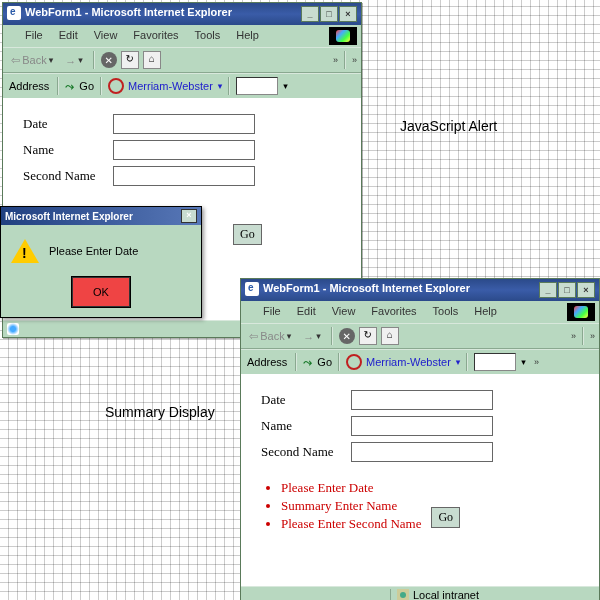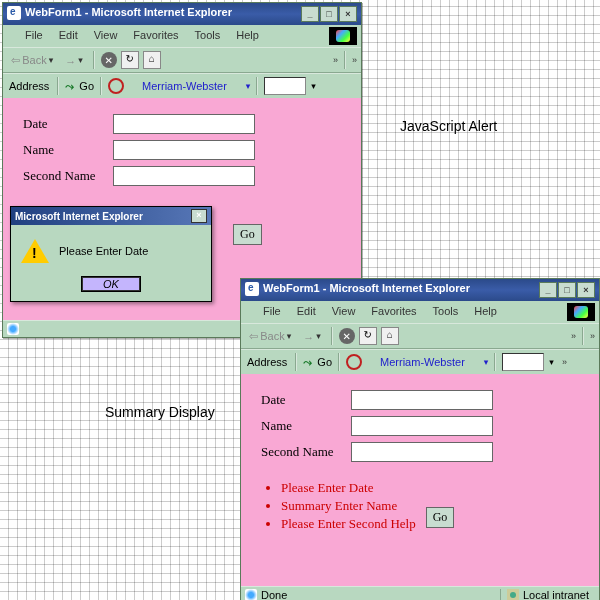--- a/index.html
+++ b/index.html
@@ -147,36 +147,36 @@
 .go-arrow {
   width: 12px; height: 12px;
   color: #1a7a2a;
   font-weight: bold;
 }
 .mw-link {
   color: #2020cc;
   text-decoration: none;
   display: flex;
   align-items: center;
-  gap: 18px;
+  gap: 4px;
 }
 .mw-circle {
   width: 12px; height: 12px;
   border: 2px solid #c02020;
   border-radius: 50%;
   display: inline-block;
 }
 .addr-input {
   border: 1px inset #888;
   background: #fff;
   width: 40px;
   height: 16px;
 }
 .content {
-  background: #f9a8d4;
+  background: #ffffff;
   padding: 16px 20px;
   position: relative;
 }
 .form-row {
   display: flex;
   align-items: center;
   margin-bottom: 6px;
 }
 .form-lbl {
   width: 90px;
@@ -282,25 +282,24 @@
   left: -3px;
   top: 6px;
   font-weight: bold;
   color: #000;
   font-size: 14px;
 }
 .alert-msg { font-size: 11px; }
 .alert-btns { text-align: center; padding: 6px 0 10px; }
 .ok-btn {
   border: 1px solid #333;
-  background: #c4b5fd;
-  padding: 0 20px;
+  background: #ef4444;
+  padding: 8px 20px;
   font-size: 11px;
   box-shadow: 0 0 0 1px #000;
-  font-style: italic;
 }
 .summary-list {
   margin: 10px 0 0;
   padding-left: 20px;
   color: #c00;
   font-family: "Times New Roman", serif;
   font-size: 13px;
 }
 .summary-list li { margin: 2px 0; }
 .caption {
@@ -389,21 +388,21 @@
         <span class="done-icon"></span>
         <span></span>
       </div>
     <div class="status-seg">
         <span class="intranet-icon"></span>
         <span>Local intranet</span>
       </div>
   </div>
 </div>
 
-<div class="alert-dialog" style="left:10px;top:206px;">
+<div class="alert-dialog" style="left:0;top:206px;">
   <div class="alert-title">
     <span>Microsoft Internet Explorer</span>
     <span class="alert-close">×</span>
   </div>
   <div class="alert-body">
     <div class="warn-icon"></div>
     <div class="alert-msg">Please Enter Date</div>
   </div>
   <div class="alert-btns">
     <button class="ok-btn">OK</button>
@@ -469,30 +468,26 @@
       <div class="form-input"></div>
     </div>
     <div class="form-row">
       <span class="form-lbl">Second Name</span>
       <div class="form-input"></div>
     </div>
     <div class="go-wrap2">
       <ul class="summary-list">
         <li>Please Enter Date</li>
         <li>Summary Enter Name</li>
-        <li>Please Enter Second Help</li>
+        <li>Please Enter Second Name</li>
       </ul>
       <button class="go-submit" style="margin-bottom:6px;">Go</button>
     </div>
   </div>
   <div class="statusbar">
-    <div class="status-left">
-        <span class="done-icon"></span>
-        <span>Done</span>
-      </div>
     <div class="status-seg" style="width:16px"></div>
     <div class="status-seg" style="width:16px"></div>
     <div class="status-seg">
         <span class="intranet-icon"></span>
         <span>Local intranet</span>
       </div>
   </div>
 </div>
 
 </body></html>

